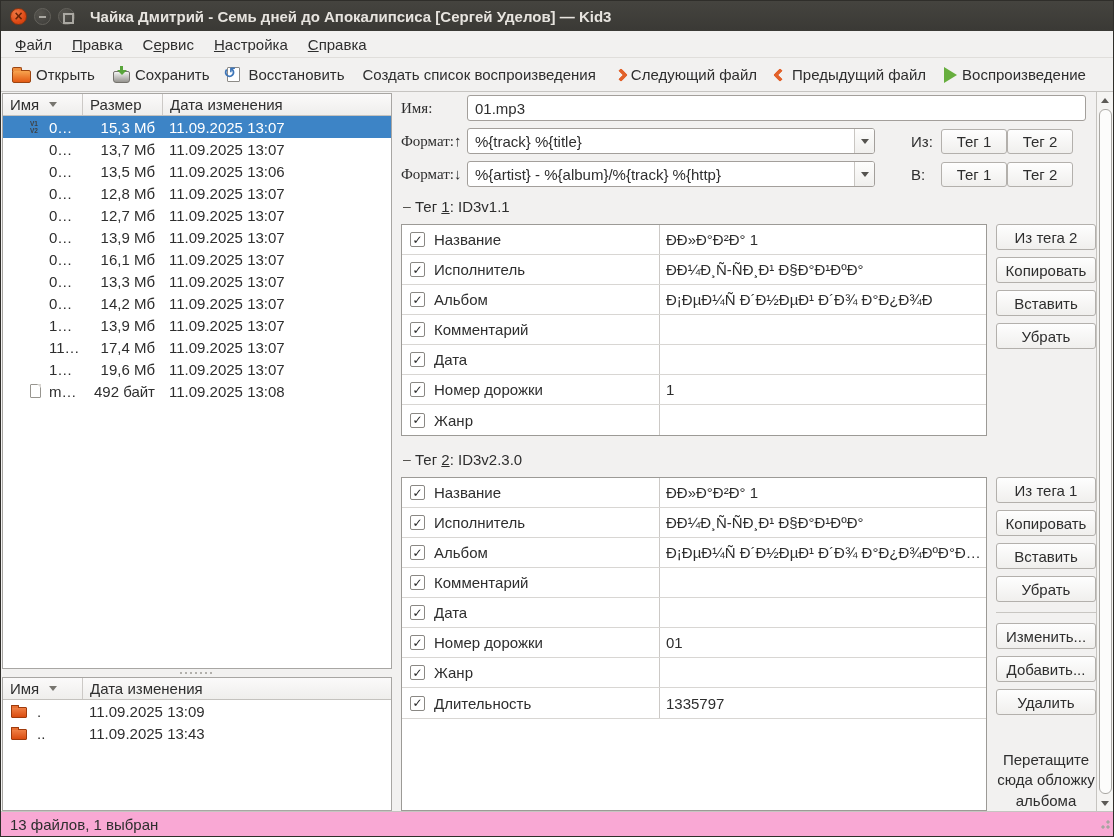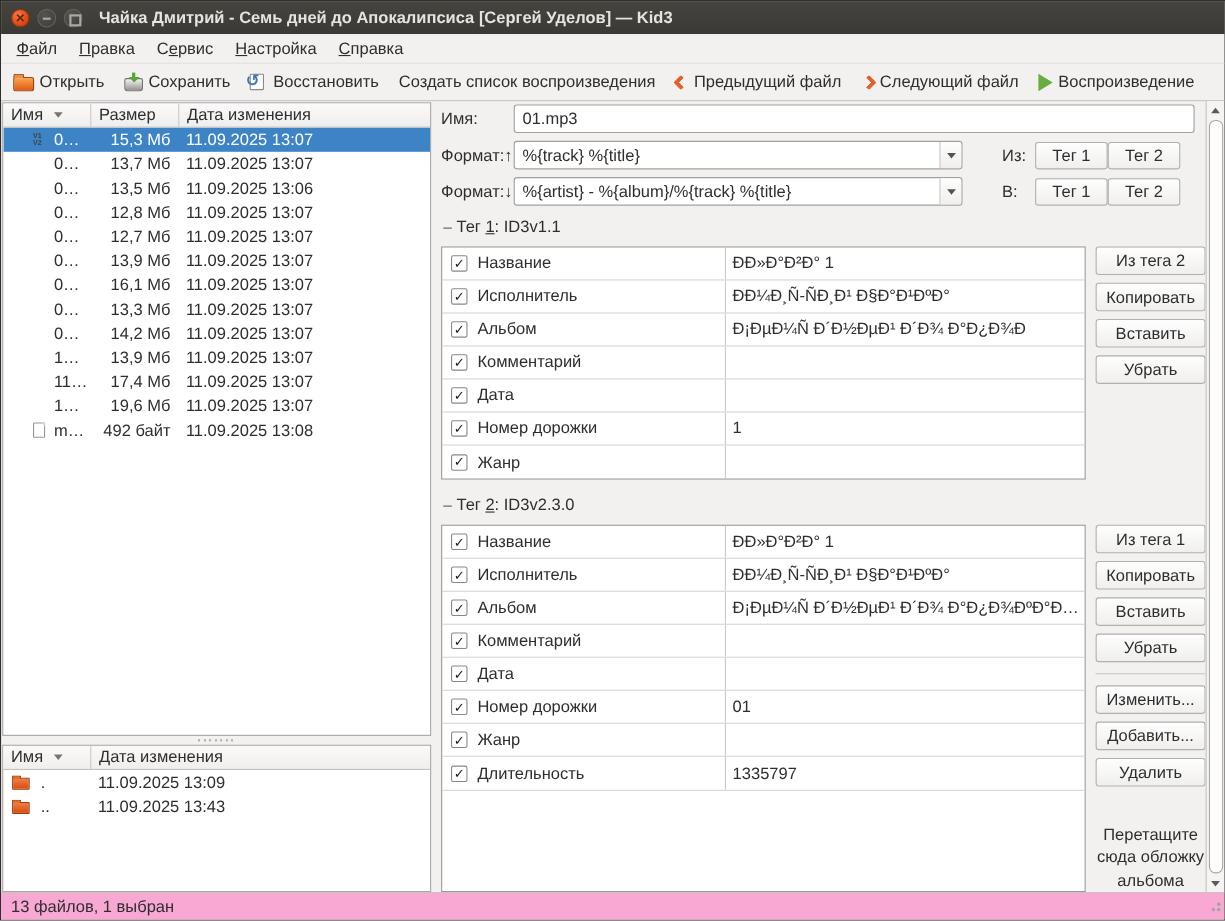--- a/index.html
+++ b/index.html
@@ -91,21 +91,21 @@
     background:#e96f31; border:1px solid #9e3a0b; border-bottom:none; border-radius:1px 1px 0 0; }
   .fname { padding-left:6px; white-space:nowrap; overflow:hidden; }
   .fsize { text-align:right; padding-right:8px; white-space:nowrap; }
   .fdate { padding-left:6px; white-space:nowrap; }
   .drow { display:grid; grid-template-columns:28px 52px 1fr; height:22px; align-items:center; }
   .drow .ricon-box { justify-content:flex-end; padding-right:4px; }
 
   
   .right-pane { flex:1; min-width:0; padding:3px 10px 0 9px; }
   .form-row { display:flex; align-items:center; margin-bottom:7px; }
-  .flab { width:66px; flex:none; white-space:nowrap; }
+  .flab { width:66px; flex:none; white-space:nowrap;font-family:Liberation Serif, serif; }
   .text-input { flex:1; height:26px; border:1px solid #a39f9b; border-radius:3px; background:#fff;
     font:inherit; color:#2e2e2e; padding:0 7px; outline:none; }
   .combo { width:408px; height:26px; flex:none; border:1px solid #a39f9b; border-radius:3px;
     background:#fff; display:flex; align-items:center; overflow:hidden; }
   .combo-text { flex:1; padding:0 7px; white-space:nowrap; overflow:hidden; }
   .combo-arrow { width:20px; height:100%; flex:none; border-left:1px solid #c9c6c2;
     background:linear-gradient(#fdfdfc,#f0efed); display:flex; align-items:center; justify-content:center; }
   .combo-arrow::before { content:""; width:0; height:0; border:4px solid transparent; border-top:5px solid #55534f; margin-top:4px; }
   .dirlab { width:30px; flex:none; margin-left:36px; }
   .tagbtn { width:66px; height:25px; margin-left:0; }
@@ -192,27 +192,27 @@
         <span class="icon revert"></span>
         <span class="tb-label">Восстановить</span>
       </button>
 
       <button class="tb-btn">
 
         <span class="tb-label">Создать список воспроизведения</span>
       </button>
 
       <button class="tb-btn">
+        <span class="icon next"></span>
+        <span class="tb-label">Следующий файл</span>
+      </button>
+
+      <button class="tb-btn">
         <span class="icon prev"></span>
         <span class="tb-label">Предыдущий файл</span>
-      </button>
-
-      <button class="tb-btn">
-        <span class="icon next"></span>
-        <span class="tb-label">Следующий файл</span>
       </button>
 
       <button class="tb-btn">
         <span class="icon play"></span>
         <span class="tb-label">Воспроизведение</span>
       </button>
     </div>
 
   <div class="main">
 
@@ -376,21 +376,21 @@
           <span class="combo-arrow"></span>
         </div>
         <span class="dirlab">Из:</span>
         <button class="gbtn tagbtn">Тег 1</button>
         <button class="gbtn tagbtn">Тег 2</button>
       </div>
 
       <div class="form-row" style="margin-bottom:9px">
         <span class="flab">Формат:↓</span>
         <div class="combo">
-          <span class="combo-text">%{artist} - %{album}/%{track} %{title}</span>
+          <span class="combo-text">%{artist} - %{album}/%{track} %{http}</span>
           <span class="combo-arrow"></span>
         </div>
         <span class="dirlab">В:</span>
         <button class="gbtn tagbtn">Тег 1</button>
         <button class="gbtn tagbtn">Тег 2</button>
       </div>
 
       <div class="sect-hdr">
         <span class="expander"></span>
         <span>Тег <u>1</u>: ID3v1.1</span>

